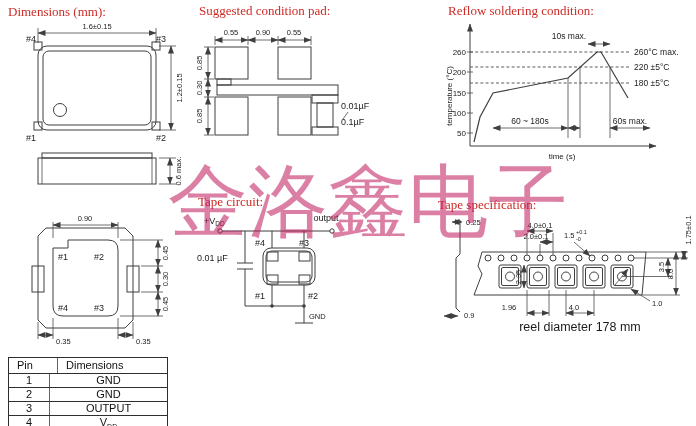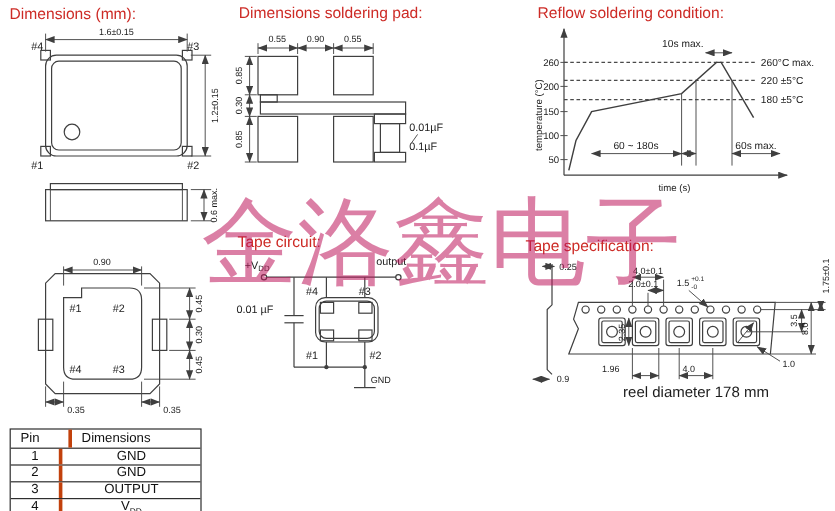--- a/index.html
+++ b/index.html
@@ -1,49 +1,49 @@
 <!DOCTYPE html>
 <html><head>
 <meta charset="utf-8">
 <style>
   html,body{margin:0;padding:0;background:#fff;}
   #stage{position:relative;width:696px;height:426px;background:#ffffff;overflow:hidden;
          font-family:"Liberation Sans",sans-serif;}
-  .title{position:absolute;font-size:13px;color:#cd2b26;white-space:nowrap;}
+  .title{position:absolute;font-size:13px;color:#cd2b26;white-space:nowrap;font-family:Liberation Serif, serif;}
   svg{position:absolute;overflow:visible;}
   svg text{font-family:"Liberation Sans",sans-serif;fill:#1c1c1c;}
   .d{font-size:7.5px;}          
   .p{font-size:9px;}            
   .lbl{font-size:9px;}
   .ax{font-size:8px;}
   .rl{font-size:8.5px;}
   .ln{stroke:#3f3f3f;stroke-width:1;fill:none;}
   .thin{stroke:#4a4a4a;stroke-width:.8;fill:none;}
   .dash{stroke:#4a4a4a;stroke-width:.9;fill:none;stroke-dasharray:3,2.2;}
   .wm{position:absolute;left:168px;top:158px;font-size:80px;line-height:1.1;
       color:#be185d;opacity:.55;letter-spacing:0;white-space:nowrap;z-index:9;
       font-family:"DejaVu Sans",sans-serif;pointer-events:none;}
   .pin-table{position:absolute;left:8px;top:357px;width:158px;border:1.2px solid #2e2e2e;
              font-size:11px;color:#111;}
   .pin-table .tr{display:flex;border-top:1px solid #2e2e2e;height:13px;line-height:13px;}
   .pin-table .tr:first-child{border-top:none;height:15px;line-height:15px;}
-  .pin-table .c1{width:40px;border-right:3px solid #c2410c;text-align:center;}
+  .pin-table .c1{width:40px;border-right:1px solid #c2410c;text-align:center;}
   .pin-table .c2{flex:1;text-align:center;}
   .pin-table .hd .c1,.pin-table .hd .c2{text-align:left;padding-left:8px;}
   sub{font-size:7px;}
 </style>
 </head>
 <body>
 
 <div id="stage">
 
   <div class="wm">金洛鑫电子</div>
 
   <div class="title" style="left:8px;top:4px">Dimensions (mm):</div>
-  <div class="title" style="left:199px;top:3px">Dimensions soldering pad:</div>
+  <div class="title" style="left:199px;top:3px">Suggested condition pad:</div>
   <div class="title" style="left:448px;top:3px">Reflow soldering condition:</div>
   <div class="title" style="left:198px;top:194px">Tape circuit:</div>
   <div class="title" style="left:438px;top:197px">Tape specification:</div>
 
   <svg style="left:8px;top:18px" width="190" height="128" viewBox="0 0 190 128">
     <defs>
         <marker id="a1" viewBox="0 0 8 6" markerWidth="8" markerHeight="6" refX="7.5" refY="3" orient="auto-start-reverse" markerUnits="userSpaceOnUse">
           <path d="M0,0 L8,3 L0,6 Z" fill="#3f3f3f"></path>
         </marker>
       </defs>

